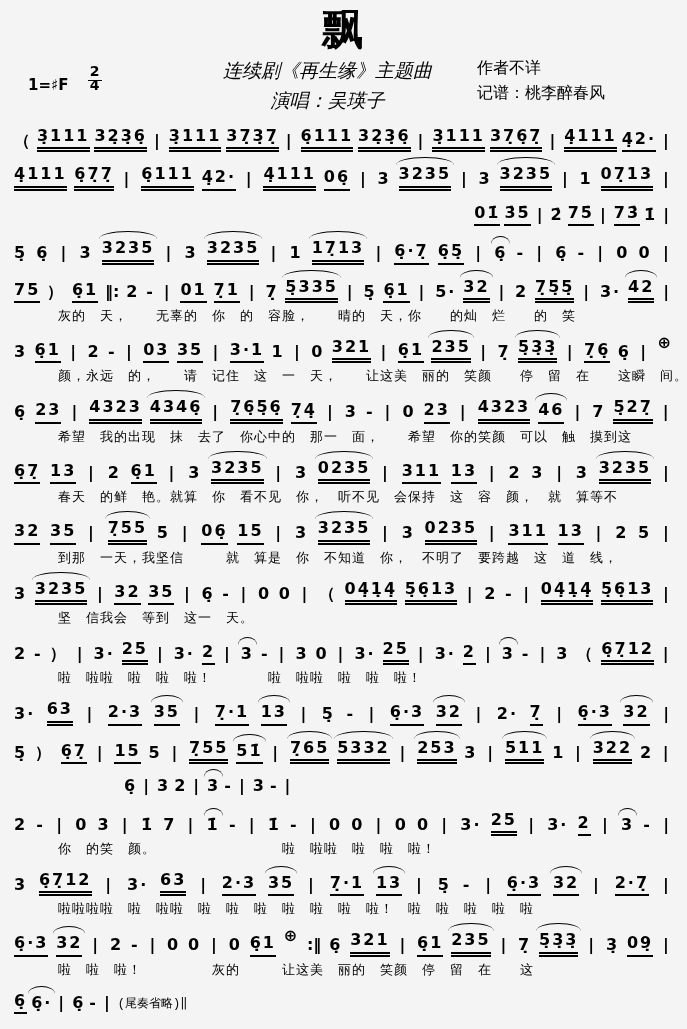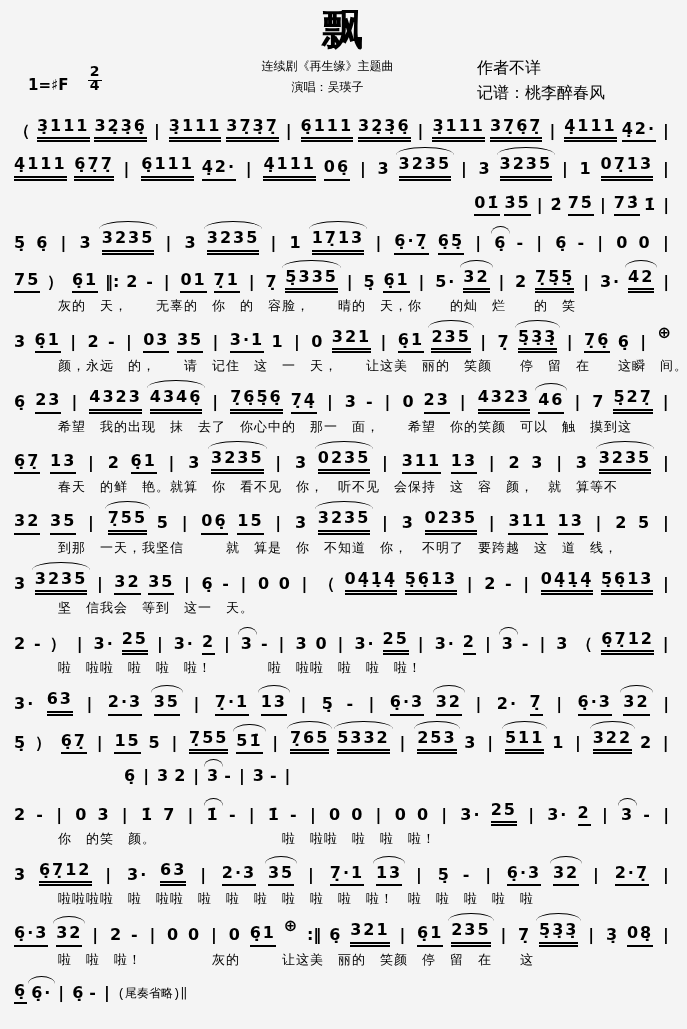--- a/index.html
+++ b/index.html
@@ -14,21 +14,21 @@
     text-align:center;font-family:"Liberation Serif",serif;
     font-size:42px;font-weight:bold;letter-spacing:2px;
     margin-top:6px;line-height:1.05;
   }
   .meta{display:flex;margin-top:2px;font-family:"Liberation Serif",serif;}
   .meta .keycol{width:150px;font-family:"DejaVu Sans",sans-serif;font-weight:bold;font-size:15px;padding-top:6px;padding-left:18px;}
   .keysig{display:inline-flex;align-items:center;margin-top:16px;}
   .frac{display:inline-block;text-align:center;margin-left:14px;font-size:14px;line-height:1;}
   .frac .top{border-bottom:1.5px solid #000;padding:0 2px 1px 2px;}
   .frac .bot{padding-top:1px;}
-  .meta .midcol{flex:1;text-align:center;font-size:12px;}
+  .meta .midcol{flex:1;text-align:center;font-size:19px;font-style:italic;}
   .meta .rightcol{width:200px;font-size:16px;}
   .meta .row{margin-top:4px;white-space:nowrap;}
   
   .score{margin-top:4px;}
   .sysline{margin-top:2px;}
   .music{
     display:flex;align-items:flex-end;white-space:nowrap;
     font-weight:bold;font-size:16px;line-height:1.15;
     margin-top:13px;padding:0 2px;
   }
@@ -504,21 +504,21 @@
           <span class="tok"><span class="txt">6̣</span></span>
           <span class="tok u2"><span class="txt">321</span></span>
           <span class="tok bar"><span class="txt">|</span></span>
           <span class="tok u1"><span class="txt">6̣1</span></span>
           <span class="tok u2"><span class="txt">235</span><span class="slur"></span></span>
           <span class="tok bar"><span class="txt">|</span></span>
           <span class="tok"><span class="txt">7̣</span></span>
           <span class="tok u2"><span class="txt">5̣3̣3̣</span><span class="slur"></span></span>
           <span class="tok bar"><span class="txt">|</span></span>
           <span class="tok"><span class="txt">3̣</span></span>
-          <span class="tok u1"><span class="txt">08̣</span></span>
+          <span class="tok u1"><span class="txt">09̣</span></span>
           <span class="tok bar"><span class="txt">|</span></span>
         </div>
         <div class="lyrics">啦　啦　啦！　　　　　灰的　　　让这美　丽的　笑颜　停　留　在　　这</div>
       </div>
       <div class="sysline">
         <div class="music">
           <span class="tok u1"><span class="txt">6̣</span></span>
           <span class="tok"><span class="txt">6̣·</span><span class="slur"></span></span>
           <span class="tok bar"><span class="txt">|</span></span>
           <span class="tok"><span class="txt">6̣</span></span>

